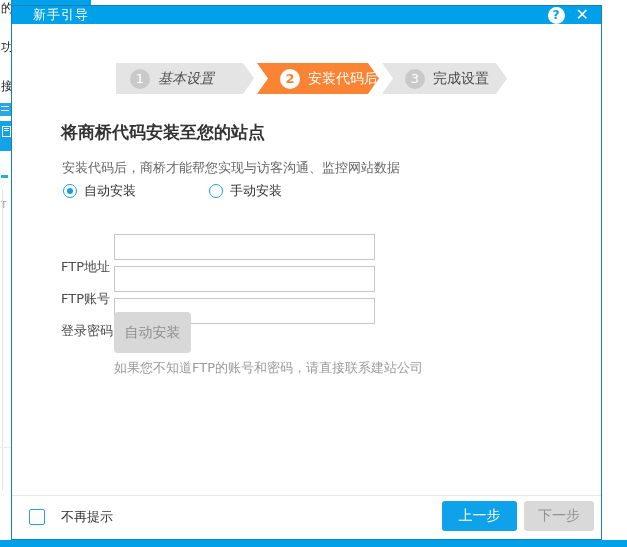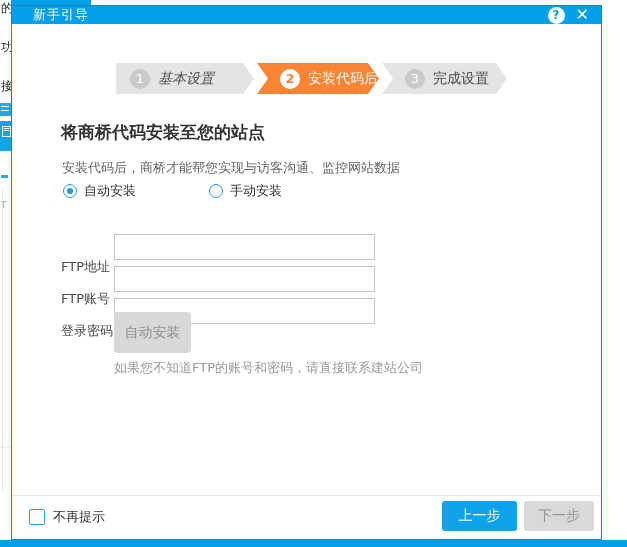--- a/index.html
+++ b/index.html
@@ -80,21 +80,21 @@
   .install-btn{position:absolute;left:102px;top:306px;width:77px;height:41px;background:#d8d8d8;
                border:none;border-radius:4px;font-size:14px;color:#8f8f8f;
                font-family:inherit;cursor:default;}
   .hint{position:absolute;left:102px;top:353px;font-size:13px;color:#9b9b9b;}
 
   
   .footer-divider{position:absolute;left:0;top:489px;width:100%;height:1px;background:#e7e7e7;}
   .footer{position:absolute;left:0;top:490px;width:100%;height:44px;}
   .cb-wrap{position:absolute;left:17px;top:12px;display:flex;align-items:center;cursor:pointer;}
   .checkbox{width:16px;height:16px;border:1px solid #2aa0e0;border-radius:2px;background:#fff;box-sizing:border-box;}
-  .cb-label{margin-left:8px;font-size:13px;color:#333;}
+  .cb-label{margin-left:16px;font-size:13px;color:#333;}
   .btn{position:absolute;top:5px;height:30px;border:none;border-radius:3px;font-size:14px;
        font-family:inherit;cursor:pointer;}
   .btn-prev{left:430px;width:75px;background:#0da2e9;color:#fff;}
   .btn-next{left:512px;width:70px;background:#d9d9d9;color:#929292;cursor:default;}
 </style>
 </head>
 <body>
 
 <div class="bg-strip">
   <div class="bg-frag f1">的项</div>

